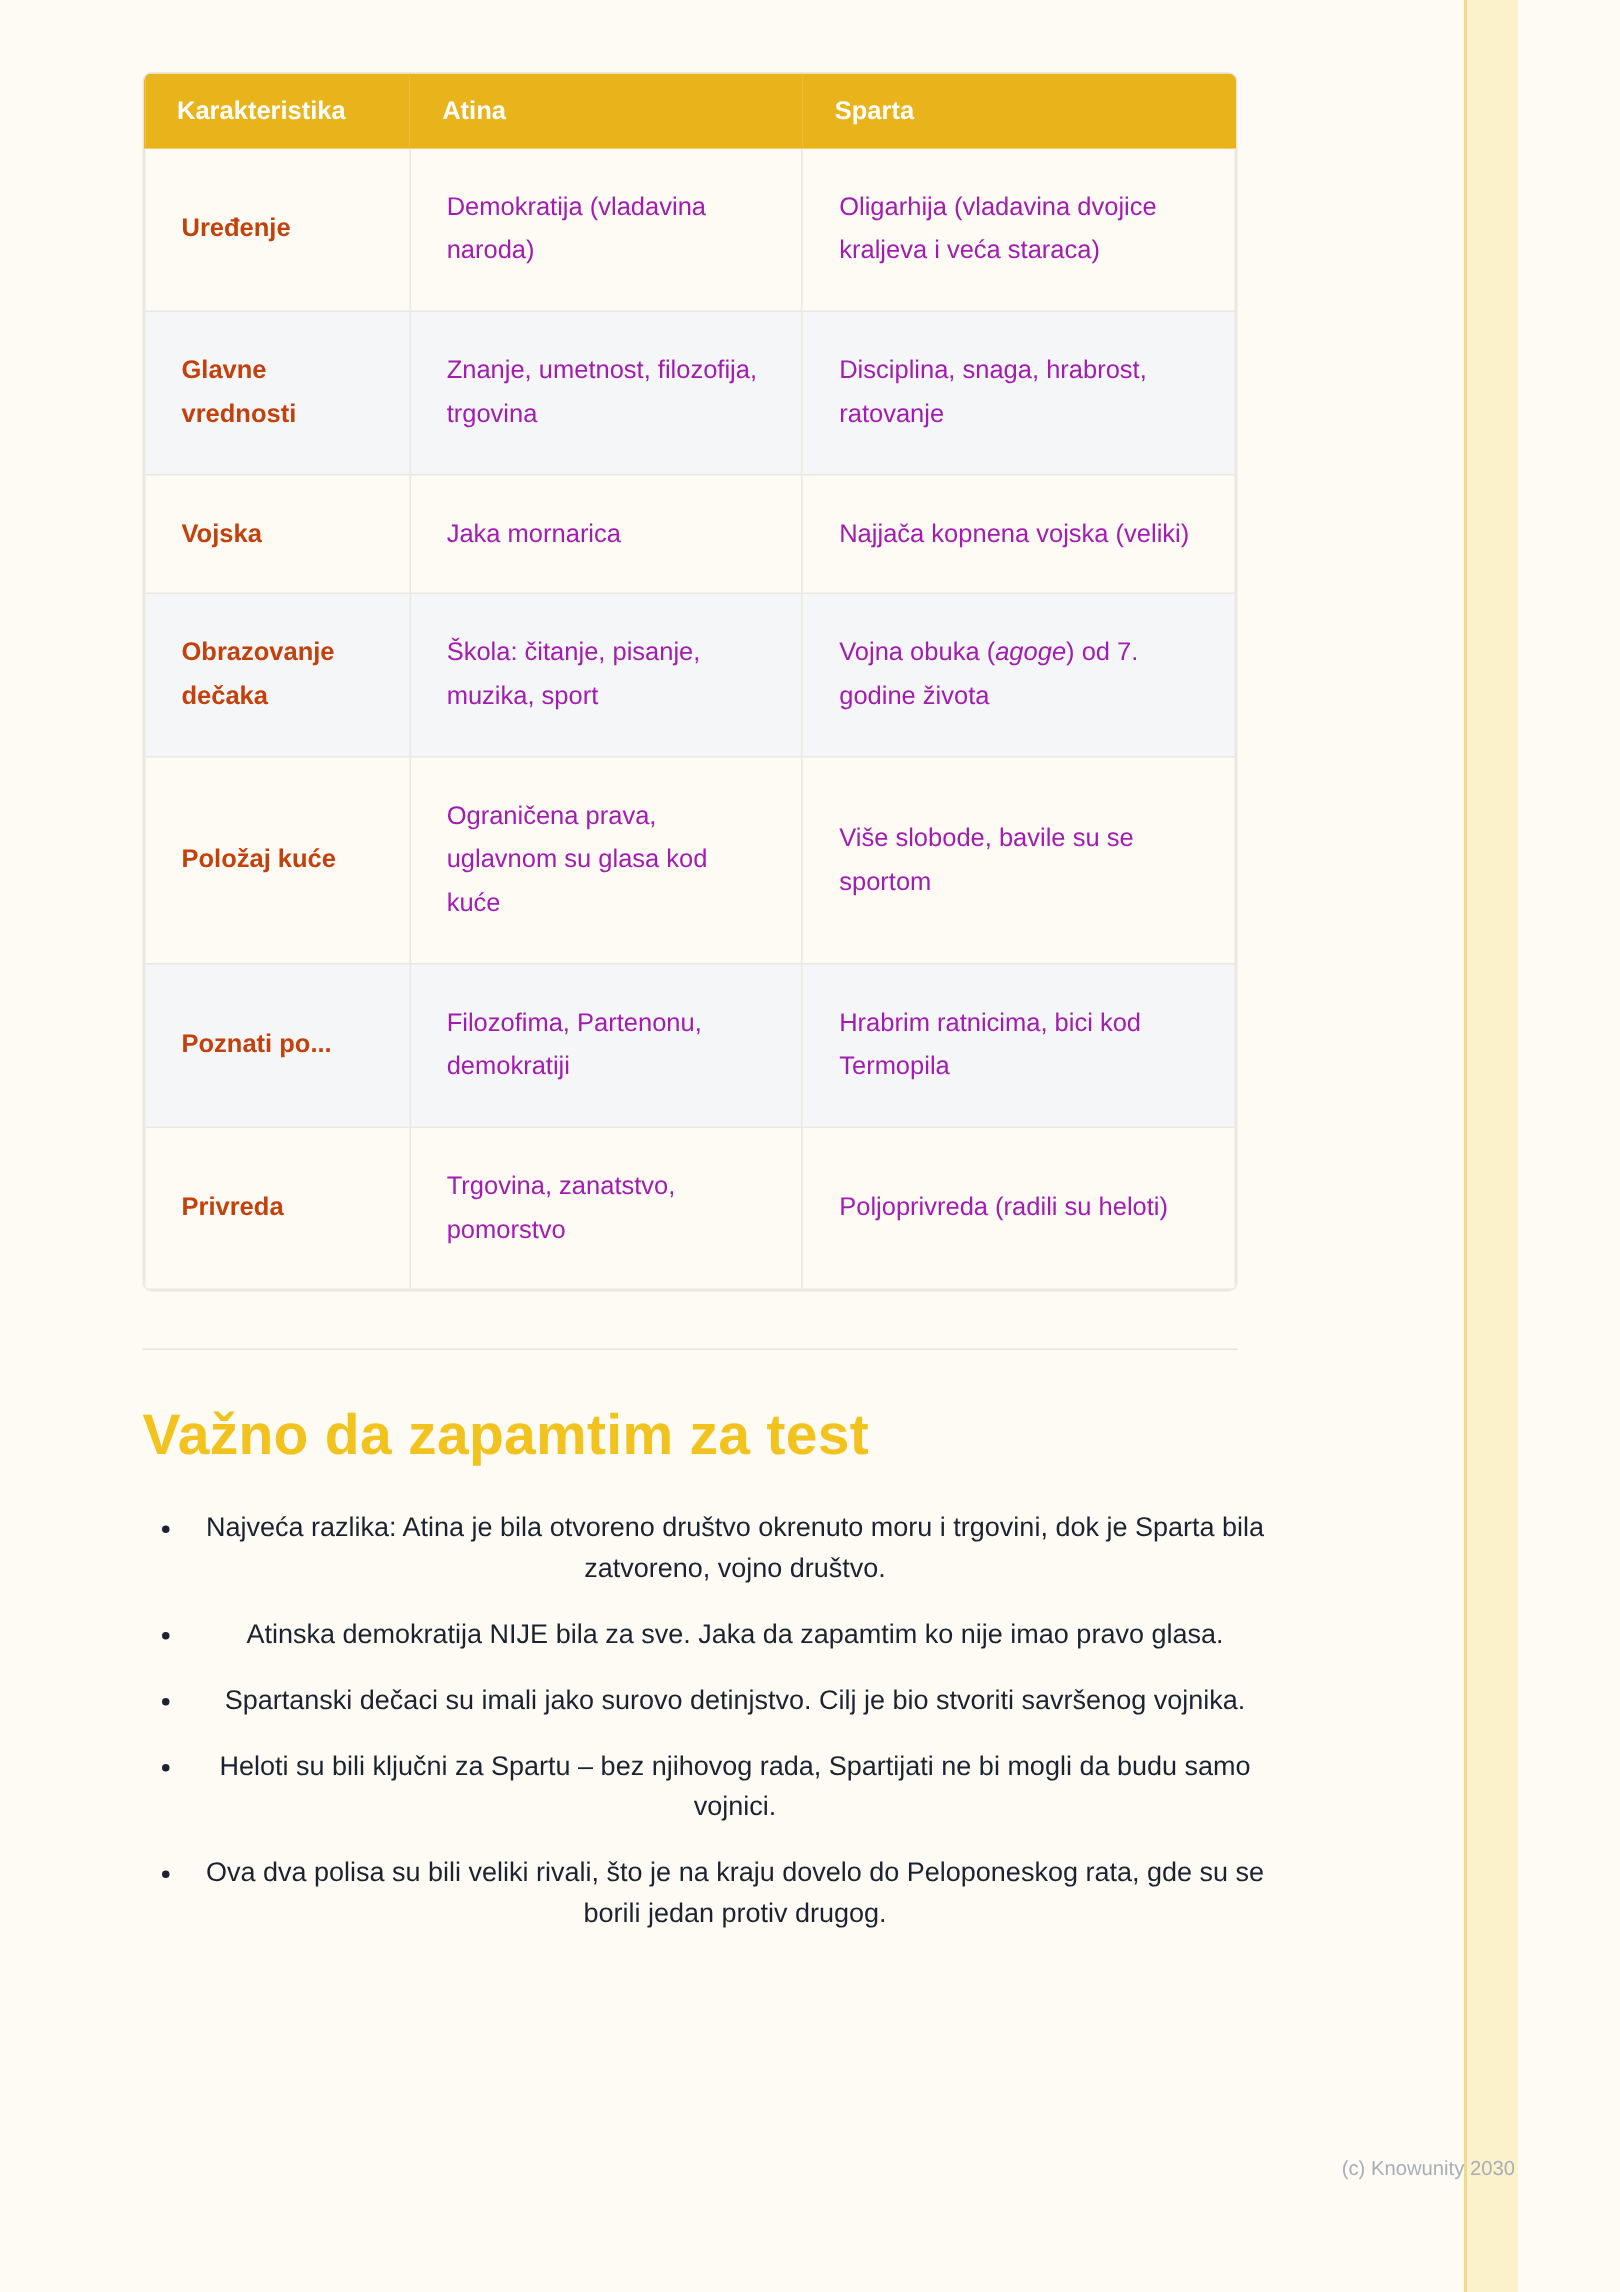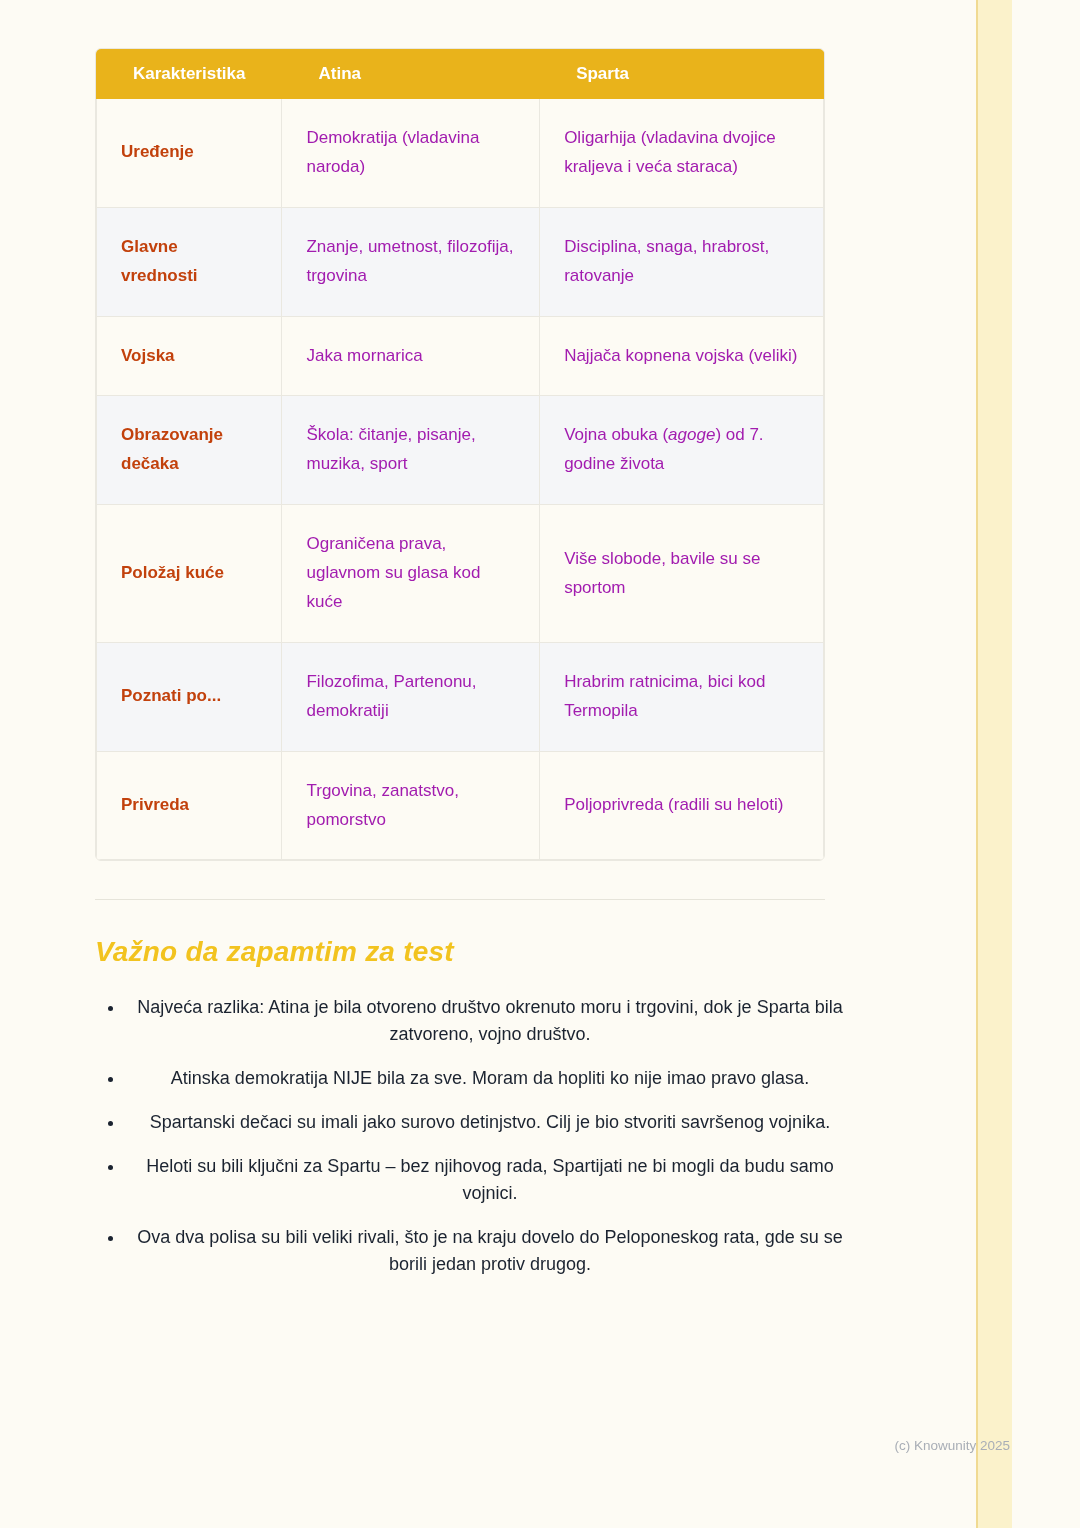--- a/index.html
+++ b/index.html
@@ -45,21 +45,21 @@
     font-size: 17px;
   }
   table.compare-table col.c1 { width: 177px; }
   table.compare-table col.c2 { width: 263px; }
   table.compare-table col.c3 { width: 290px; }
   table.compare-table th {
     background: #e9b31b;
     color: #ffffff;
     font-weight: 700;
     text-align: left;
-    padding: 14px 36px;
+    padding: 14px 21px;
     font-size: 17px;
     border: 1px solid #e9b31b;
   }
   table.compare-table td {
     padding: 25px 24px;
     border: 1px solid #eae8e0;
     vertical-align: middle;
     line-height: 1.7;
     color: #a21caf;
   }
@@ -70,25 +70,24 @@
   tbody tr:nth-child(odd)  { background: #fdfbf4; }
   tbody tr:nth-child(even) { background: #f5f6f8; }
   .divider {
     border: none;
     border-top: 1px solid #e6e4da;
     margin: 38px 0 0 0;
     width: 730px;
   }
   .section-title {
     margin: 36px 0 26px 0;
-    font-size: 28px;
+    font-size: 38px;
     font-weight: 700;
     color: #f2c31f;
     letter-spacing: 0.2px;
-    font-style: italic;
   }
   ul.bullets {
     margin: 0;
     padding-left: 30px;
     font-size: 18px;
     line-height: 1.5;
     color: #1b2330;
     width: 760px;
   }
   ul.bullets li {
@@ -166,23 +165,23 @@
         </tbody>
       </table>
     </div>
 
     <hr class="divider">
 
     <h2 class="section-title">Važno da zapamtim za test</h2>
 
     <ul class="bullets">
       <li><span>Najveća razlika: Atina je bila otvoreno društvo okrenuto moru i trgovini, dok je Sparta bila zatvoreno, vojno društvo.</span></li>
-      <li><span>Atinska demokratija NIJE bila za sve. Moram da hopliti ko nije imao pravo glasa.</span></li>
+      <li><span>Atinska demokratija NIJE bila za sve. Jaka da zapamtim ko nije imao pravo glasa.</span></li>
       <li><span>Spartanski dečaci su imali jako surovo detinjstvo. Cilj je bio stvoriti savršenog vojnika.</span></li>
       <li><span>Heloti su bili ključni za Spartu – bez njihovog rada, Spartijati ne bi mogli da budu samo vojnici.</span></li>
       <li><span>Ova dva polisa su bili veliki rivali, što je na kraju dovelo do Peloponeskog rata, gde su se borili jedan protiv drugog.</span></li>
     </ul>
 
   </div>
 
-  <div class="footer">(c) Knowunity 2025</div>
+  <div class="footer">(c) Knowunity 2030</div>
 
 </div>
 
 </body></html>

